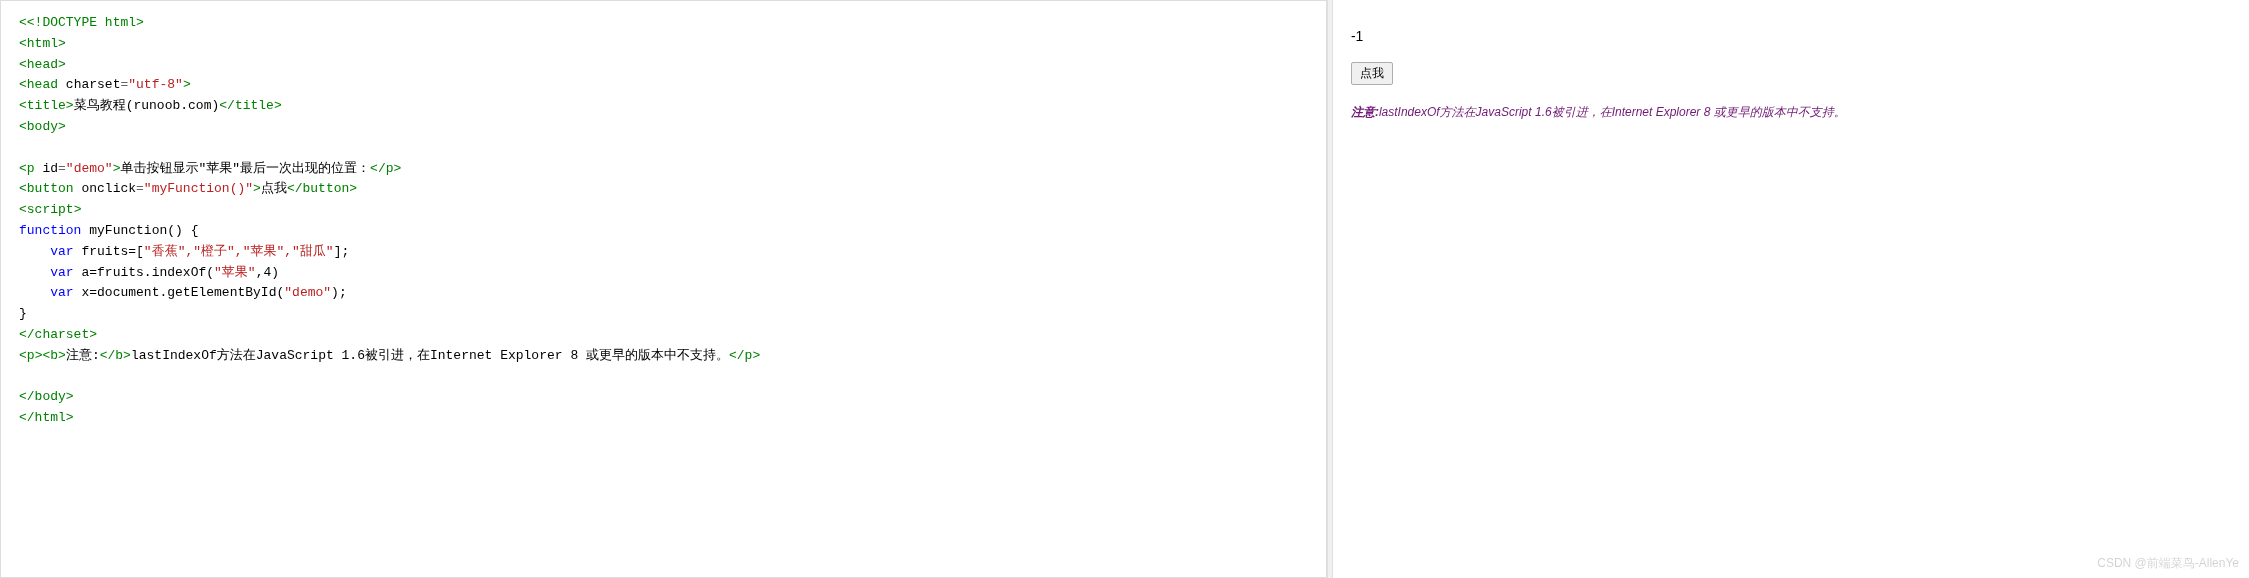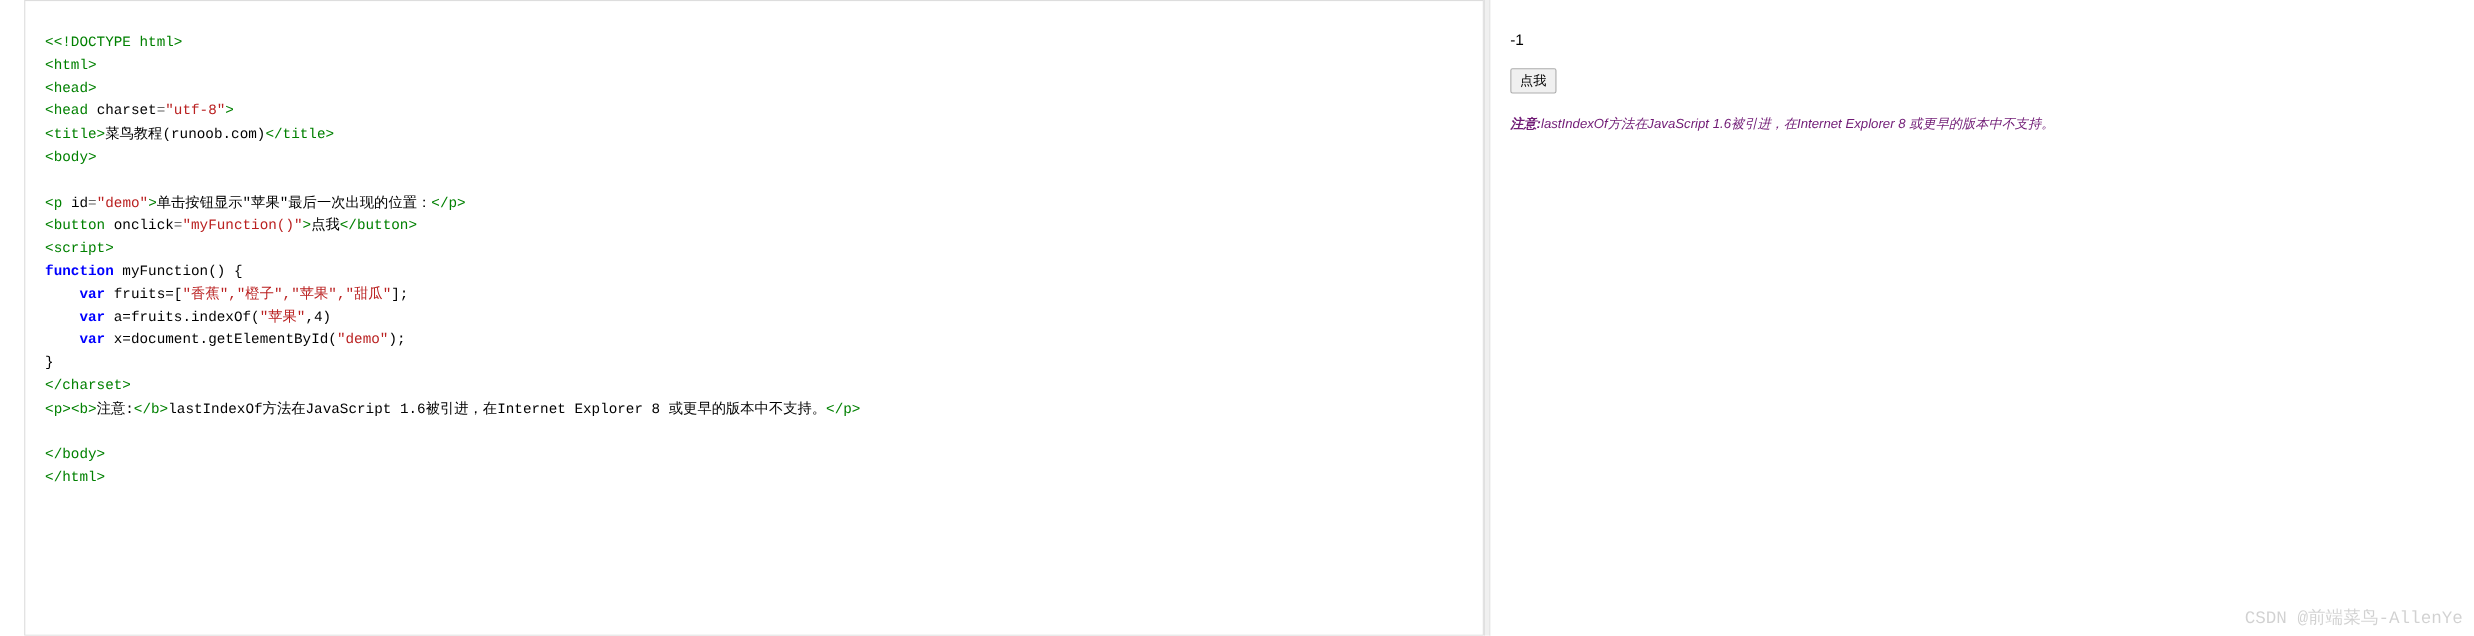--- a/index.html
+++ b/index.html
@@ -10,24 +10,23 @@
     body {
       font-family: Consolas, Monaco, 'Courier New', monospace;
       font-size: 13px;
       background: #fff;
       display: flex;
       height: 100vh;
     }
     .left-panel {
       flex: 0 0 59%;
       border: 1px solid #ddd;
-      padding: 28px 18px;
+      padding: 12px 18px;
       overflow: auto;
       background: #fff;
-      margin-left: 22px;
     }
     .right-panel {
       flex: 1;
       padding: 28px 18px 18px 18px;
       overflow: auto;
       background: #fff;
       font-family: Arial, "Microsoft YaHei", sans-serif;
     }
     .divider {
       width: 6px;
@@ -38,21 +37,21 @@
     .code-line {
       line-height: 1.6;
       white-space: pre;
       color: #000;
     }
     .tag { color: #008000; }
     .attr-name { color: #000000; }
     .attr-value { color: #ba2121; }
     .eq { color: #666; }
     .text-content { color: #000; }
-    .blue-kw { color: #0000ff; font-weight: bold; }
+    .blue-kw { color: #0000ff; }
 
     .output-text {
       font-size: 14px;
       color: #000;
       margin-bottom: 18px;
     }
     .output-button {
       font-family: Arial, sans-serif;
       font-size: 12px;
       padding: 2px 8px;
@@ -68,23 +67,23 @@
       line-height: 1.5;
       font-style: italic;
     }
     .note-bold {
       font-weight: bold;
     }
     .watermark {
       position: fixed;
       bottom: 6px;
       right: 10px;
-      font-size: 16px;
+      font-size: 12px;
       color: rgba(0,0,0,0.18);
-      font-family: Liberation Mono, monospace;
+      font-family: Liberation Sans, sans-serif;
       pointer-events: none;
     }
   </style>
 </head>
 <body>
 
 <div class="left-panel">
   <div class="code-line"><span class="tag">&lt;<span></span></span><span class="tag">&lt;!DOCTYPE html&gt;</span></div>
   <div class="code-line"><span class="tag">&lt;</span><span class="tag">html</span><span class="tag">&gt;</span></div>
   <div class="code-line"><span class="tag">&lt;</span><span class="tag">head</span><span class="tag">&gt;</span></div>

